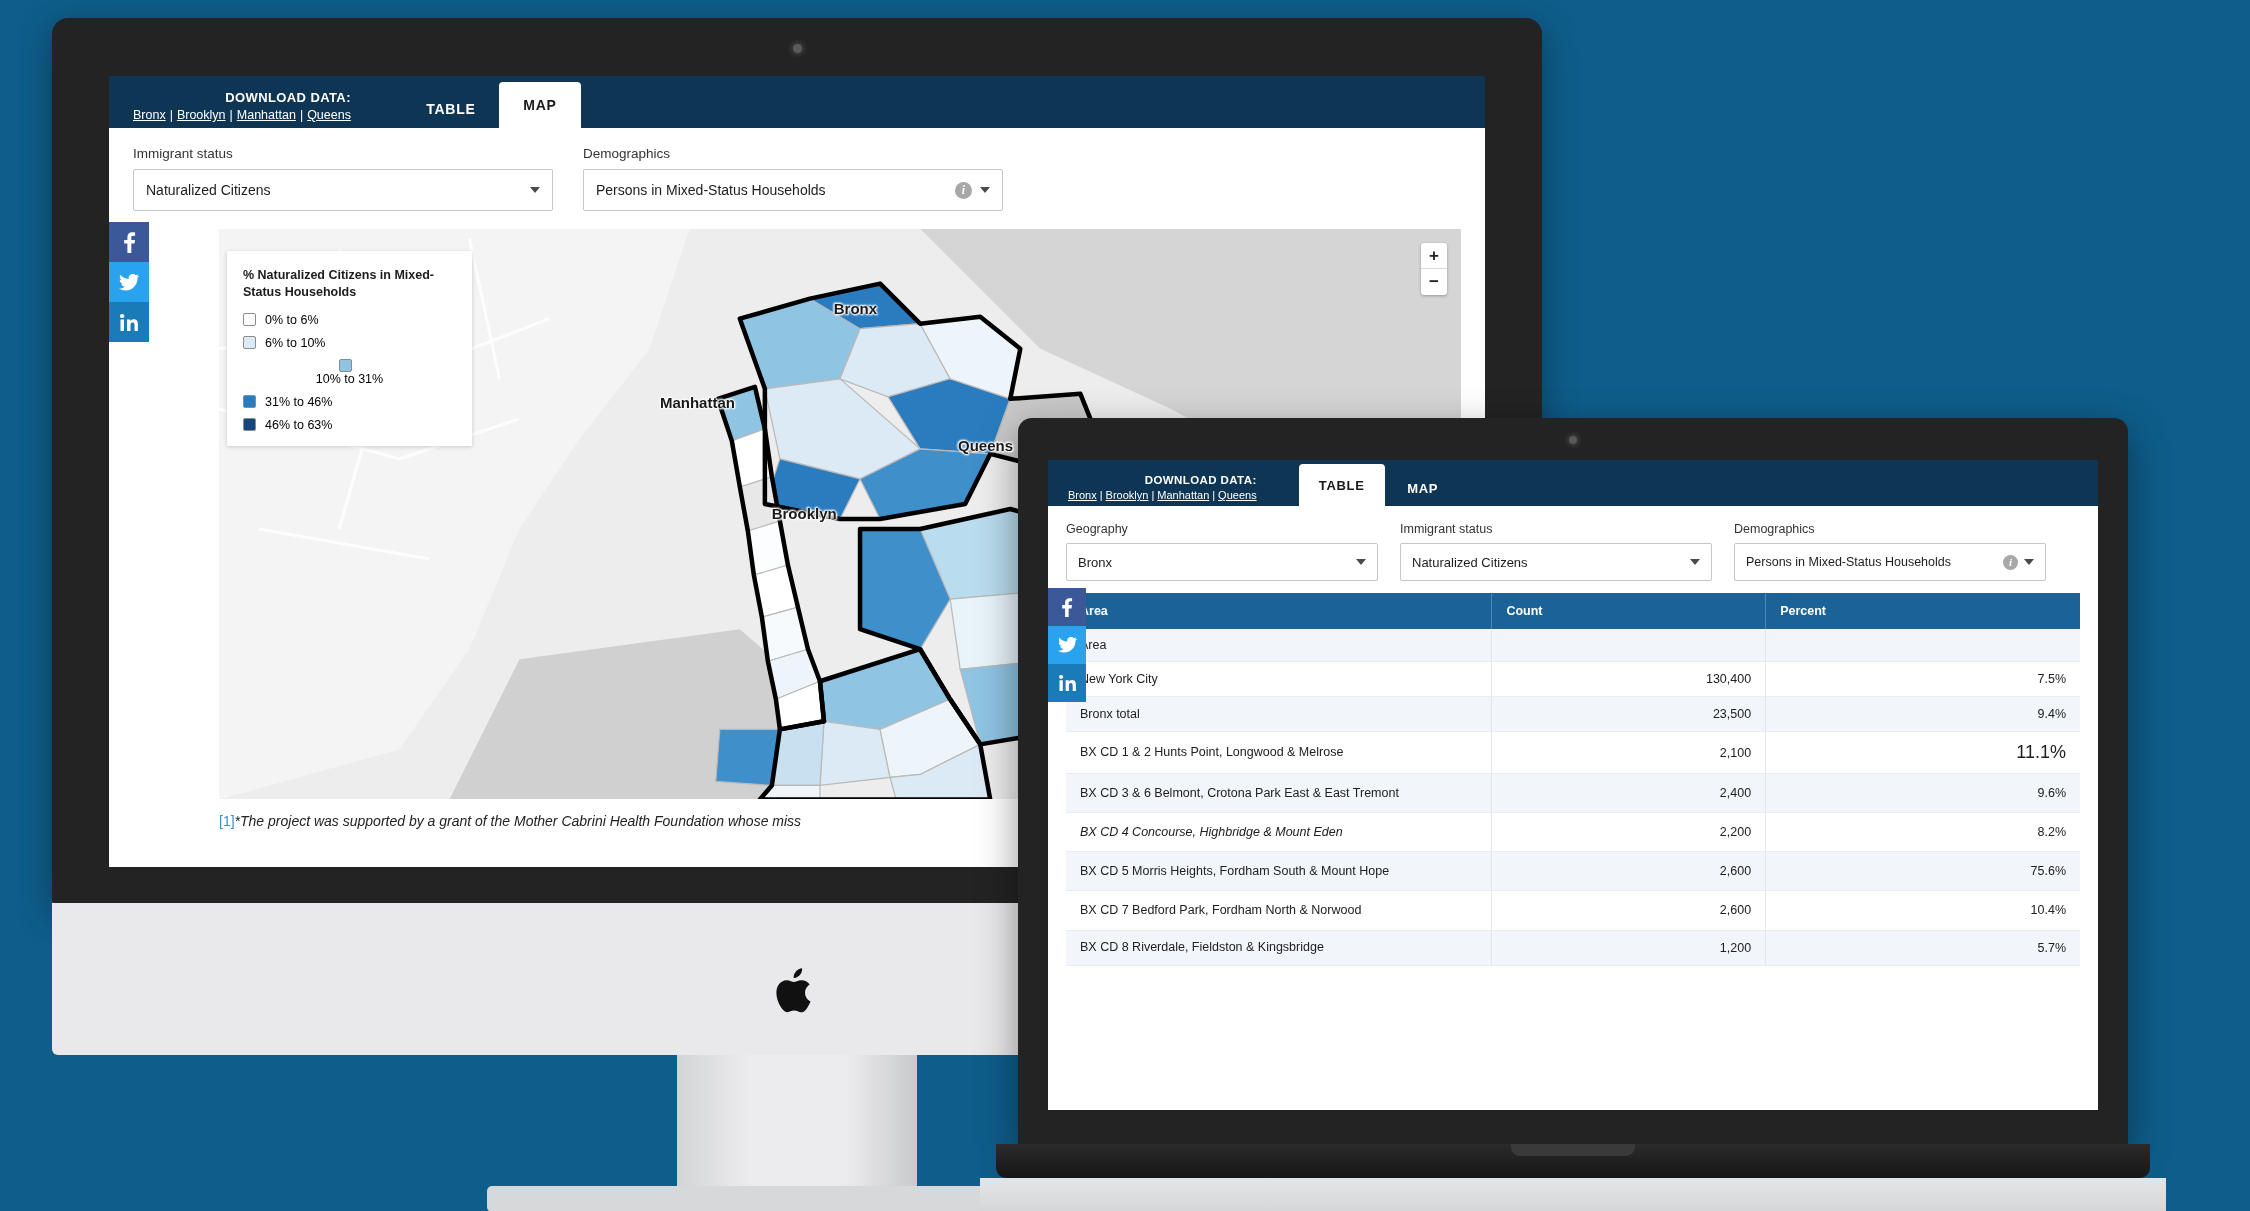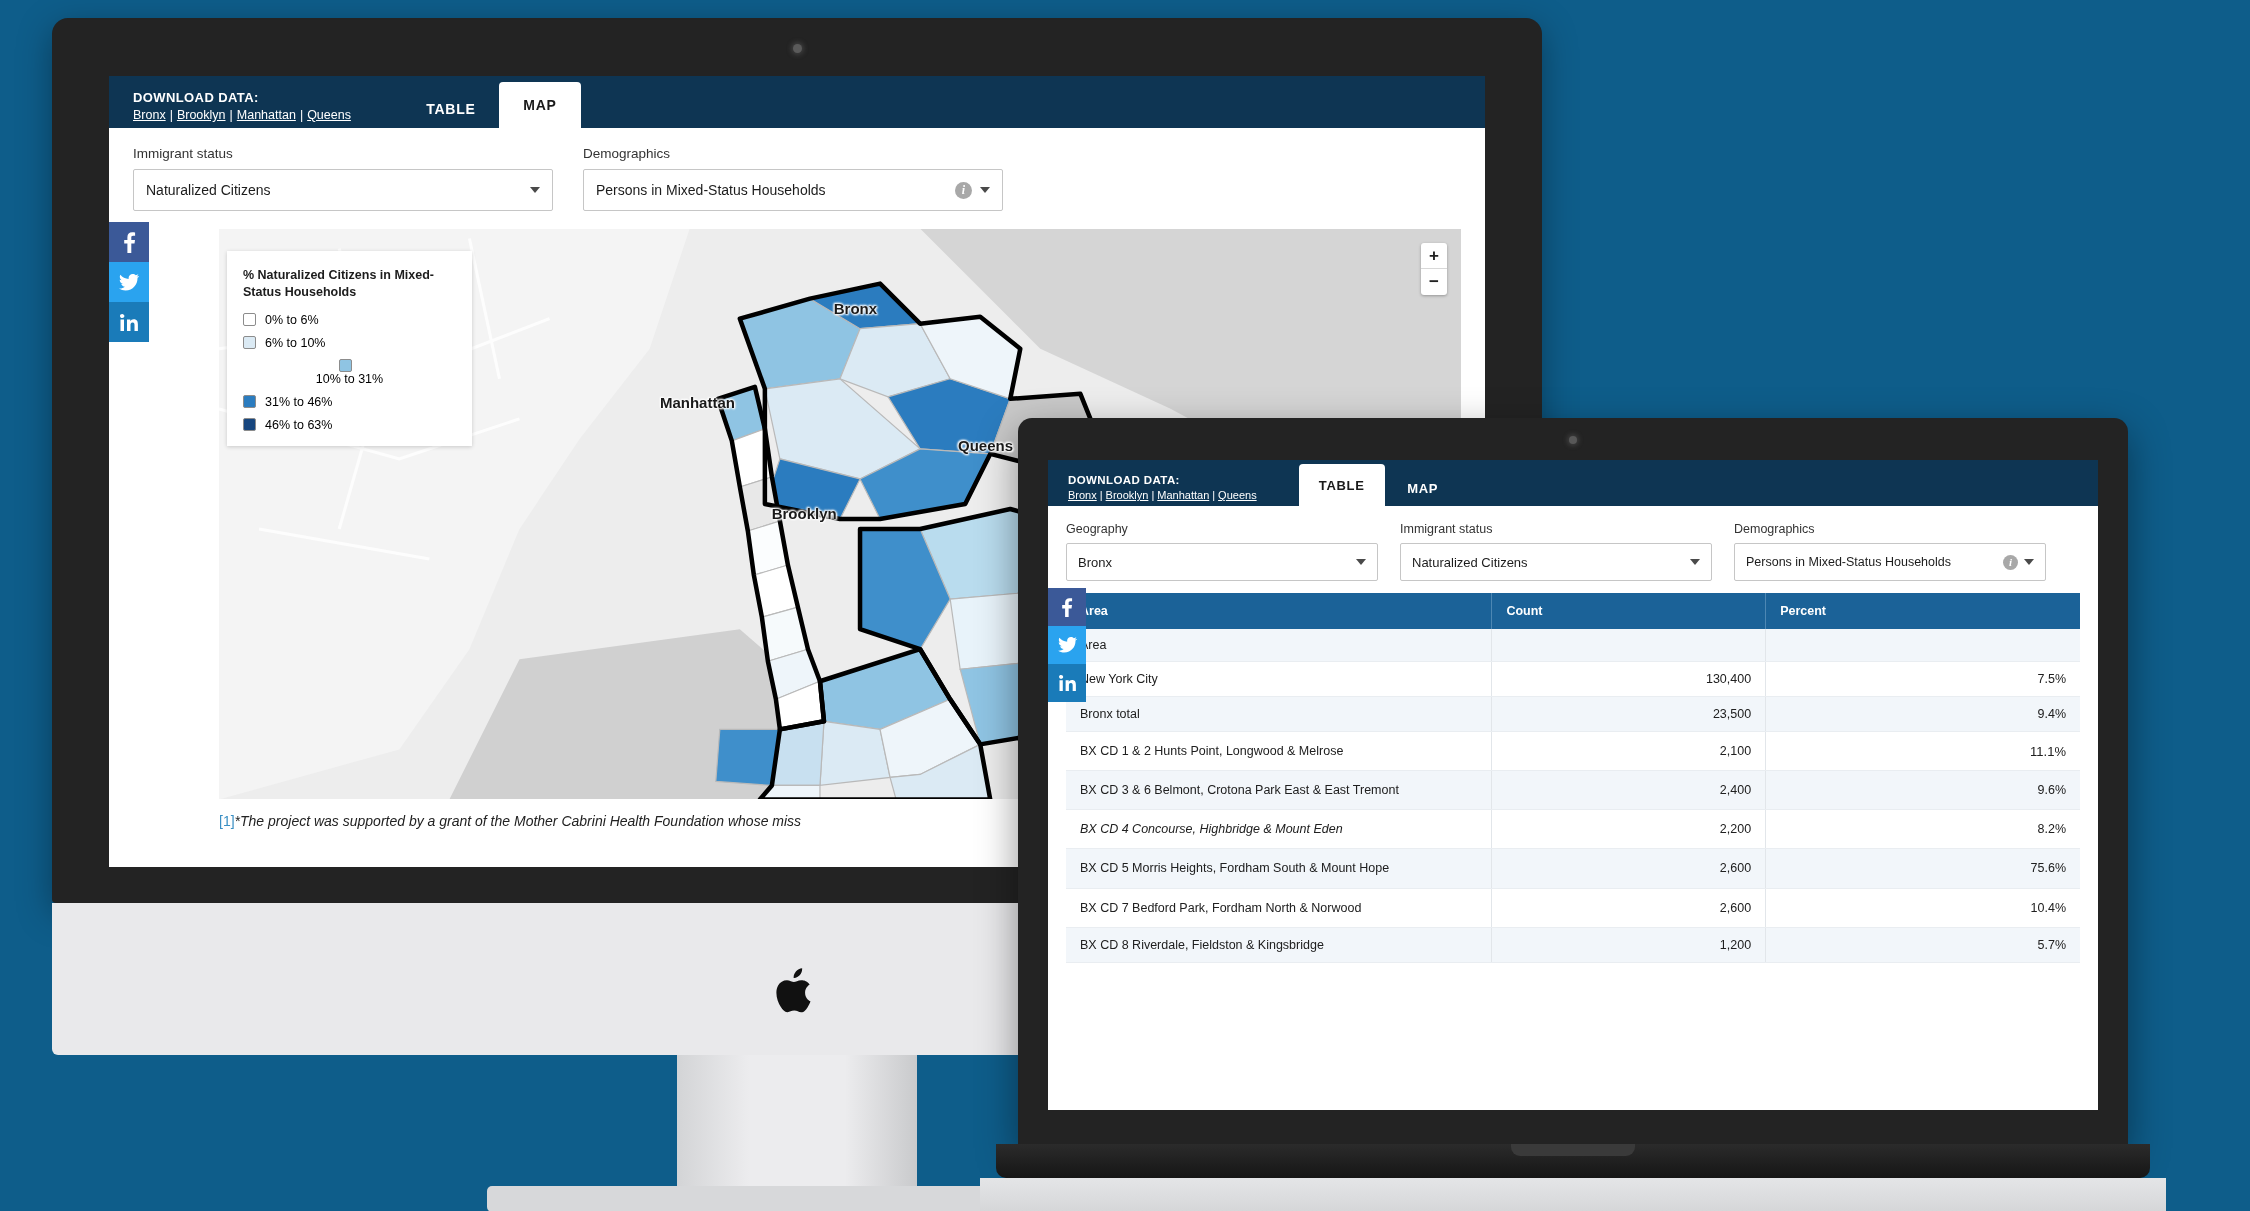--- a/index.html
+++ b/index.html
@@ -108,20 +108,21 @@
   .navbar {
     background: #0e3553;
     position: relative;
     display: flex;
     align-items: flex-end;
   }
   .dl-block { color: #fff; }
   .dl-title {
     font-weight: bold;
     letter-spacing: .4px;
+    text-align: right;
   }
   .dl-links a {
     color: #fff;
     text-decoration: underline;
     white-space: nowrap;
   }
   .dl-sep { color: #fff; }
   .tabs { display: flex; align-items: flex-end; height: 100%; }
   .tab {
     color: #fff;
@@ -505,21 +506,21 @@
             <td class="num" style="padding:10px 14px;font-size:12.5px;">7.5%</td>
           </tr>
           <tr>
             <td style="padding:10px 14px;font-size:12.5px;">Bronx total</td>
             <td class="num" style="padding:10px 14px;font-size:12.5px;">23,500</td>
             <td class="num" style="padding:10px 14px;font-size:12.5px;">9.4%</td>
           </tr>
           <tr>
             <td style="padding:10px 14px;font-size:12.5px;line-height:1.45;">BX CD 1 &amp; 2 Hunts Point, Longwood &amp; Melrose</td>
             <td class="num" style="padding:10px 14px;font-size:12.5px;">2,100</td>
-            <td class="num" style="padding:10px 14px;font-size:13px;">11.1%</td>
+            <td class="num" style="padding:10px 14px;font-size:18px;">11.1%</td>
           </tr>
           <tr>
             <td style="padding:10px 14px;font-size:12.5px;line-height:1.45;">BX CD 3 &amp; 6 Belmont, Crotona Park East &amp; East Tremont</td>
             <td class="num" style="padding:10px 14px;font-size:12.5px;">2,400</td>
             <td class="num" style="padding:10px 14px;font-size:12.5px;">9.6%</td>
           </tr>
           <tr>
             <td style="padding:10px 14px;font-size:12.5px;line-height:1.45;font-style:italic;">BX CD 4 Concourse, Highbridge &amp; Mount Eden</td>
             <td class="num" style="padding:10px 14px;font-size:12.5px;">2,200</td>
             <td class="num" style="padding:10px 14px;font-size:12.5px;">8.2%</td>

